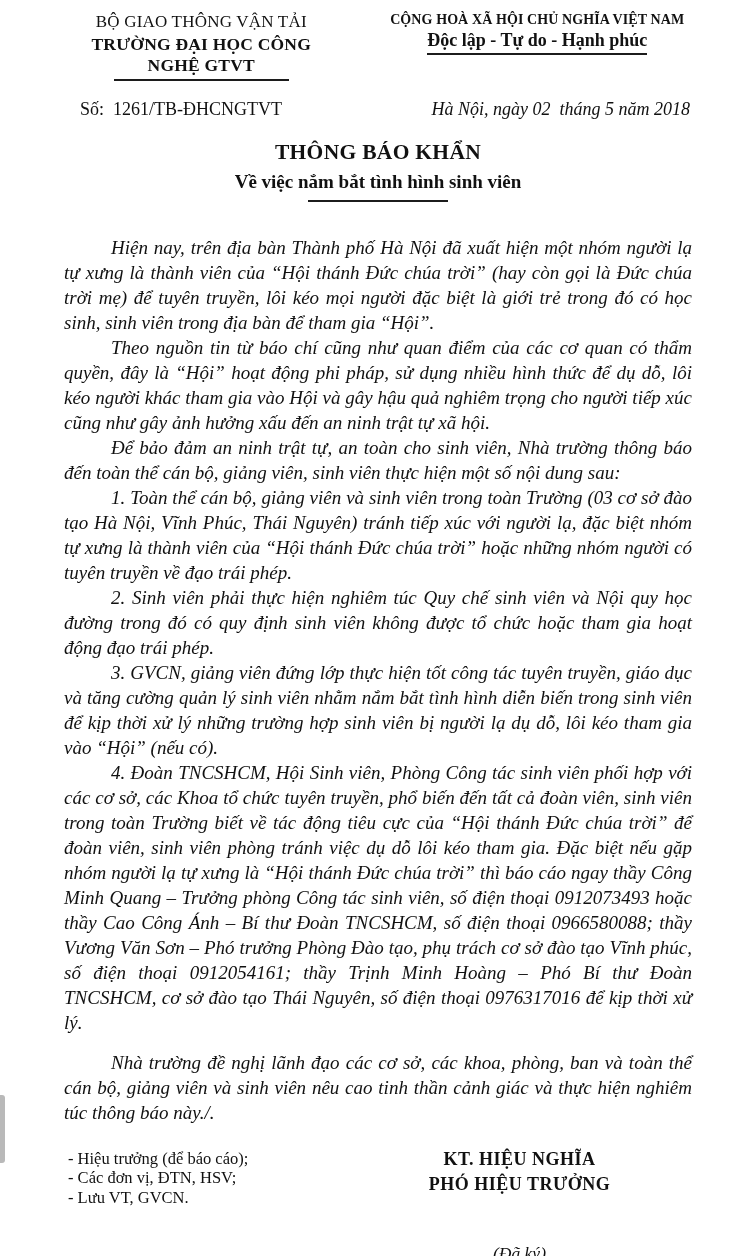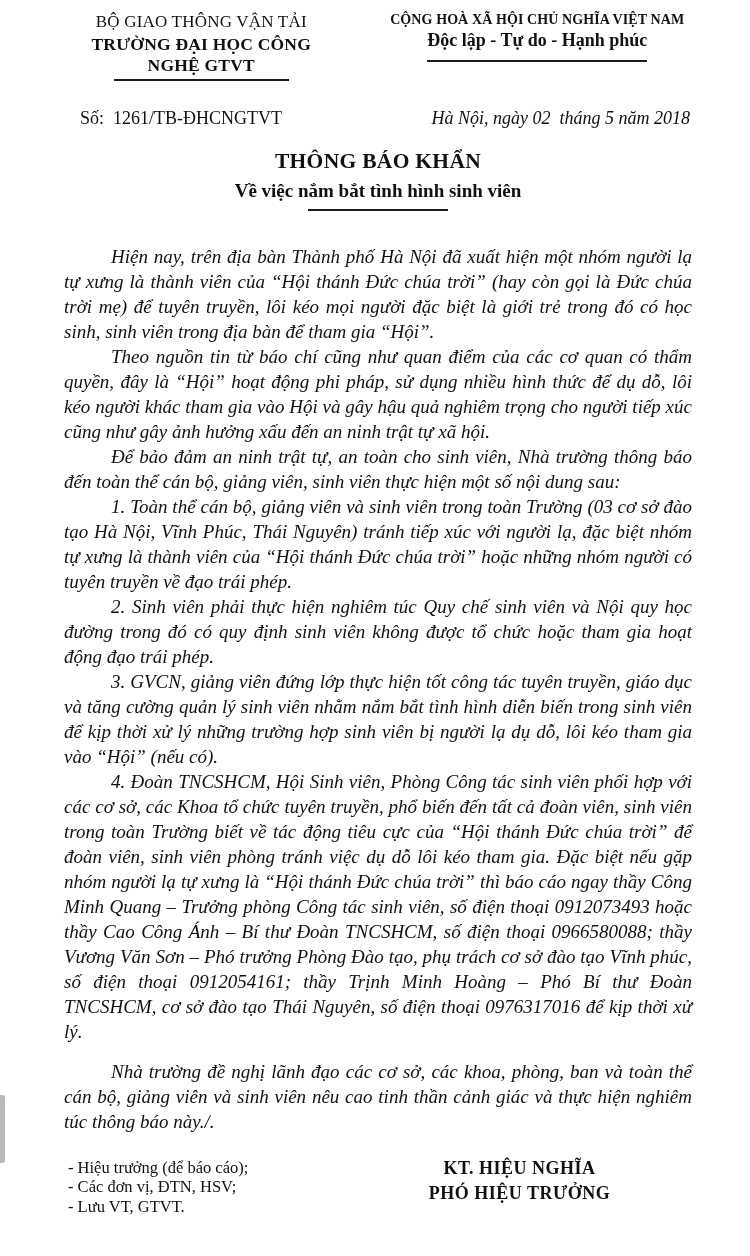--- a/index.html
+++ b/index.html
@@ -55,28 +55,28 @@
     font-size: 14px;
     font-weight: bold;
     letter-spacing: 0.1px;
     text-align: center;
   }
   .header-right .nat-line2 {
     display: inline-block;
     font-size: 18px;
     font-weight: bold;
     margin-top: 2px;
-    padding-bottom: 9px;
+    padding-bottom: 2px;
     border-bottom: 2px solid #1c1c1c;
   }
   .ref-row {
     display: flex;
     justify-content: space-between;
     align-items: baseline;
-    margin-top: 27px;
+    margin-top: 18px;
   }
   .doc-number {
     font-size: 18px;
     padding-left: 16px;
   }
   .place-date {
     font-size: 18px;
     font-style: italic;
     padding-right: 2px;
   }
@@ -207,21 +207,21 @@
     <p>2. Sinh viên phải thực hiện nghiêm túc Quy chế sinh viên và Nội quy học đường trong đó có quy định sinh viên không được tổ chức hoặc tham gia hoạt động đạo trái phép.</p>
     <p>3. GVCN, giảng viên đứng lớp thực hiện tốt công tác tuyên truyền, giáo dục và tăng cường quản lý sinh viên nhằm nắm bắt tình hình diễn biến trong sinh viên để kịp thời xử lý những trường hợp sinh viên bị người lạ dụ dỗ, lôi kéo tham gia vào “Hội” (nếu có).</p>
     <p>4. Đoàn TNCSHCM, Hội Sinh viên, Phòng Công tác sinh viên  phối hợp với các cơ sở, các Khoa tổ chức tuyên truyền, phổ biến đến tất cả đoàn viên, sinh viên trong toàn Trường biết về tác động tiêu cực của “Hội thánh Đức chúa trời” để đoàn viên, sinh viên phòng tránh việc dụ dỗ lôi kéo tham gia. Đặc biệt nếu gặp nhóm người lạ tự xưng là “Hội thánh Đức chúa trời” thì báo cáo ngay thầy Công Minh Quang – Trưởng phòng Công tác sinh viên, số điện thoại 0912073493 hoặc thầy Cao Công Ánh – Bí thư Đoàn TNCSHCM, số điện thoại 0966580088; thầy Vương Văn Sơn – Phó trưởng Phòng Đào tạo, phụ trách cơ sở đào tạo Vĩnh phúc, số điện thoại 0912054161; thầy Trịnh Minh Hoàng – Phó Bí thư Đoàn TNCSHCM, cơ sở đào tạo Thái Nguyên, số điện thoại 0976317016 để kịp thời xử lý.</p>
     <p class="para-last">Nhà trường đề nghị lãnh đạo các cơ sở, các khoa, phòng, ban và toàn thể cán bộ, giảng viên và sinh viên nêu cao tinh thần cảnh giác và thực hiện nghiêm túc thông báo này./.</p>
   </main>
 
   <footer class="doc-footer">
     <div class="recipients">
       <div class="recipient-item">- Hiệu trưởng (để báo cáo);</div>
       <div class="recipient-item">- Các đơn vị, ĐTN, HSV;</div>
-      <div class="recipient-item">- Lưu VT, GTVT.</div>
+      <div class="recipient-item">- Lưu VT, GVCN.</div>
     </div>
     <div class="signature">
       <div class="sig-authority">KT. HIỆU NGHĨA</div>
       <div class="sig-position">PHÓ HIỆU TRƯỞNG</div>
       <div class="sig-signed">(Đã ký)</div>
 
     </div>
   </footer>
 
   <div class="scan-artifact"></div>

